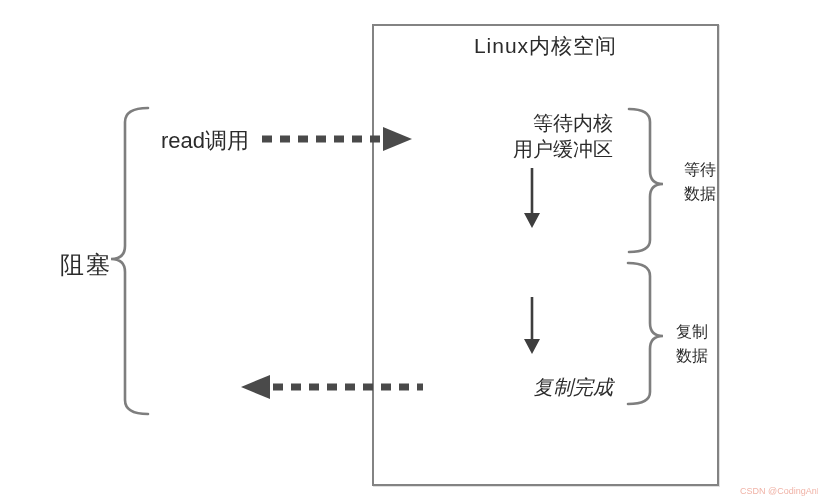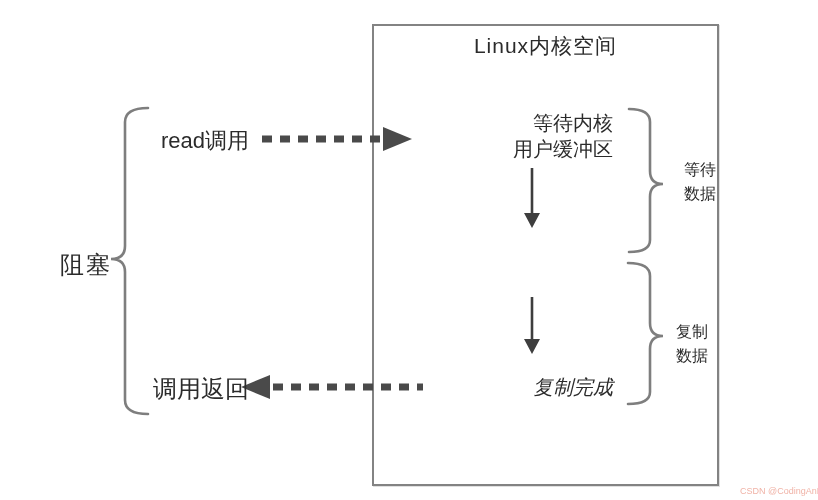--- a/index.html
+++ b/index.html
@@ -63,21 +63,20 @@
     <polygon class="flow-head" points="524,213 540,213 532,228"></polygon>
 
     <line class="flow-line" x1="532" y1="297" x2="532" y2="340"></line>
     <polygon class="flow-head" points="524,339 540,339 532,354"></polygon>
   </svg>
 
   <div class="lbl lbl-blocking">阻塞</div>
 
   <div class="lbl lbl-read">read调用</div>
 
-  <div class="lbl lbl-return">调用返回</div>
 
   <div class="step step-wait">
     <span>等待内核</span><br>
     <span>用户缓冲区</span>
   </div>
 
 
   <div class="step step-done">复制完成</div>
 
   <div class="brace-lbl brace-lbl-wait">

